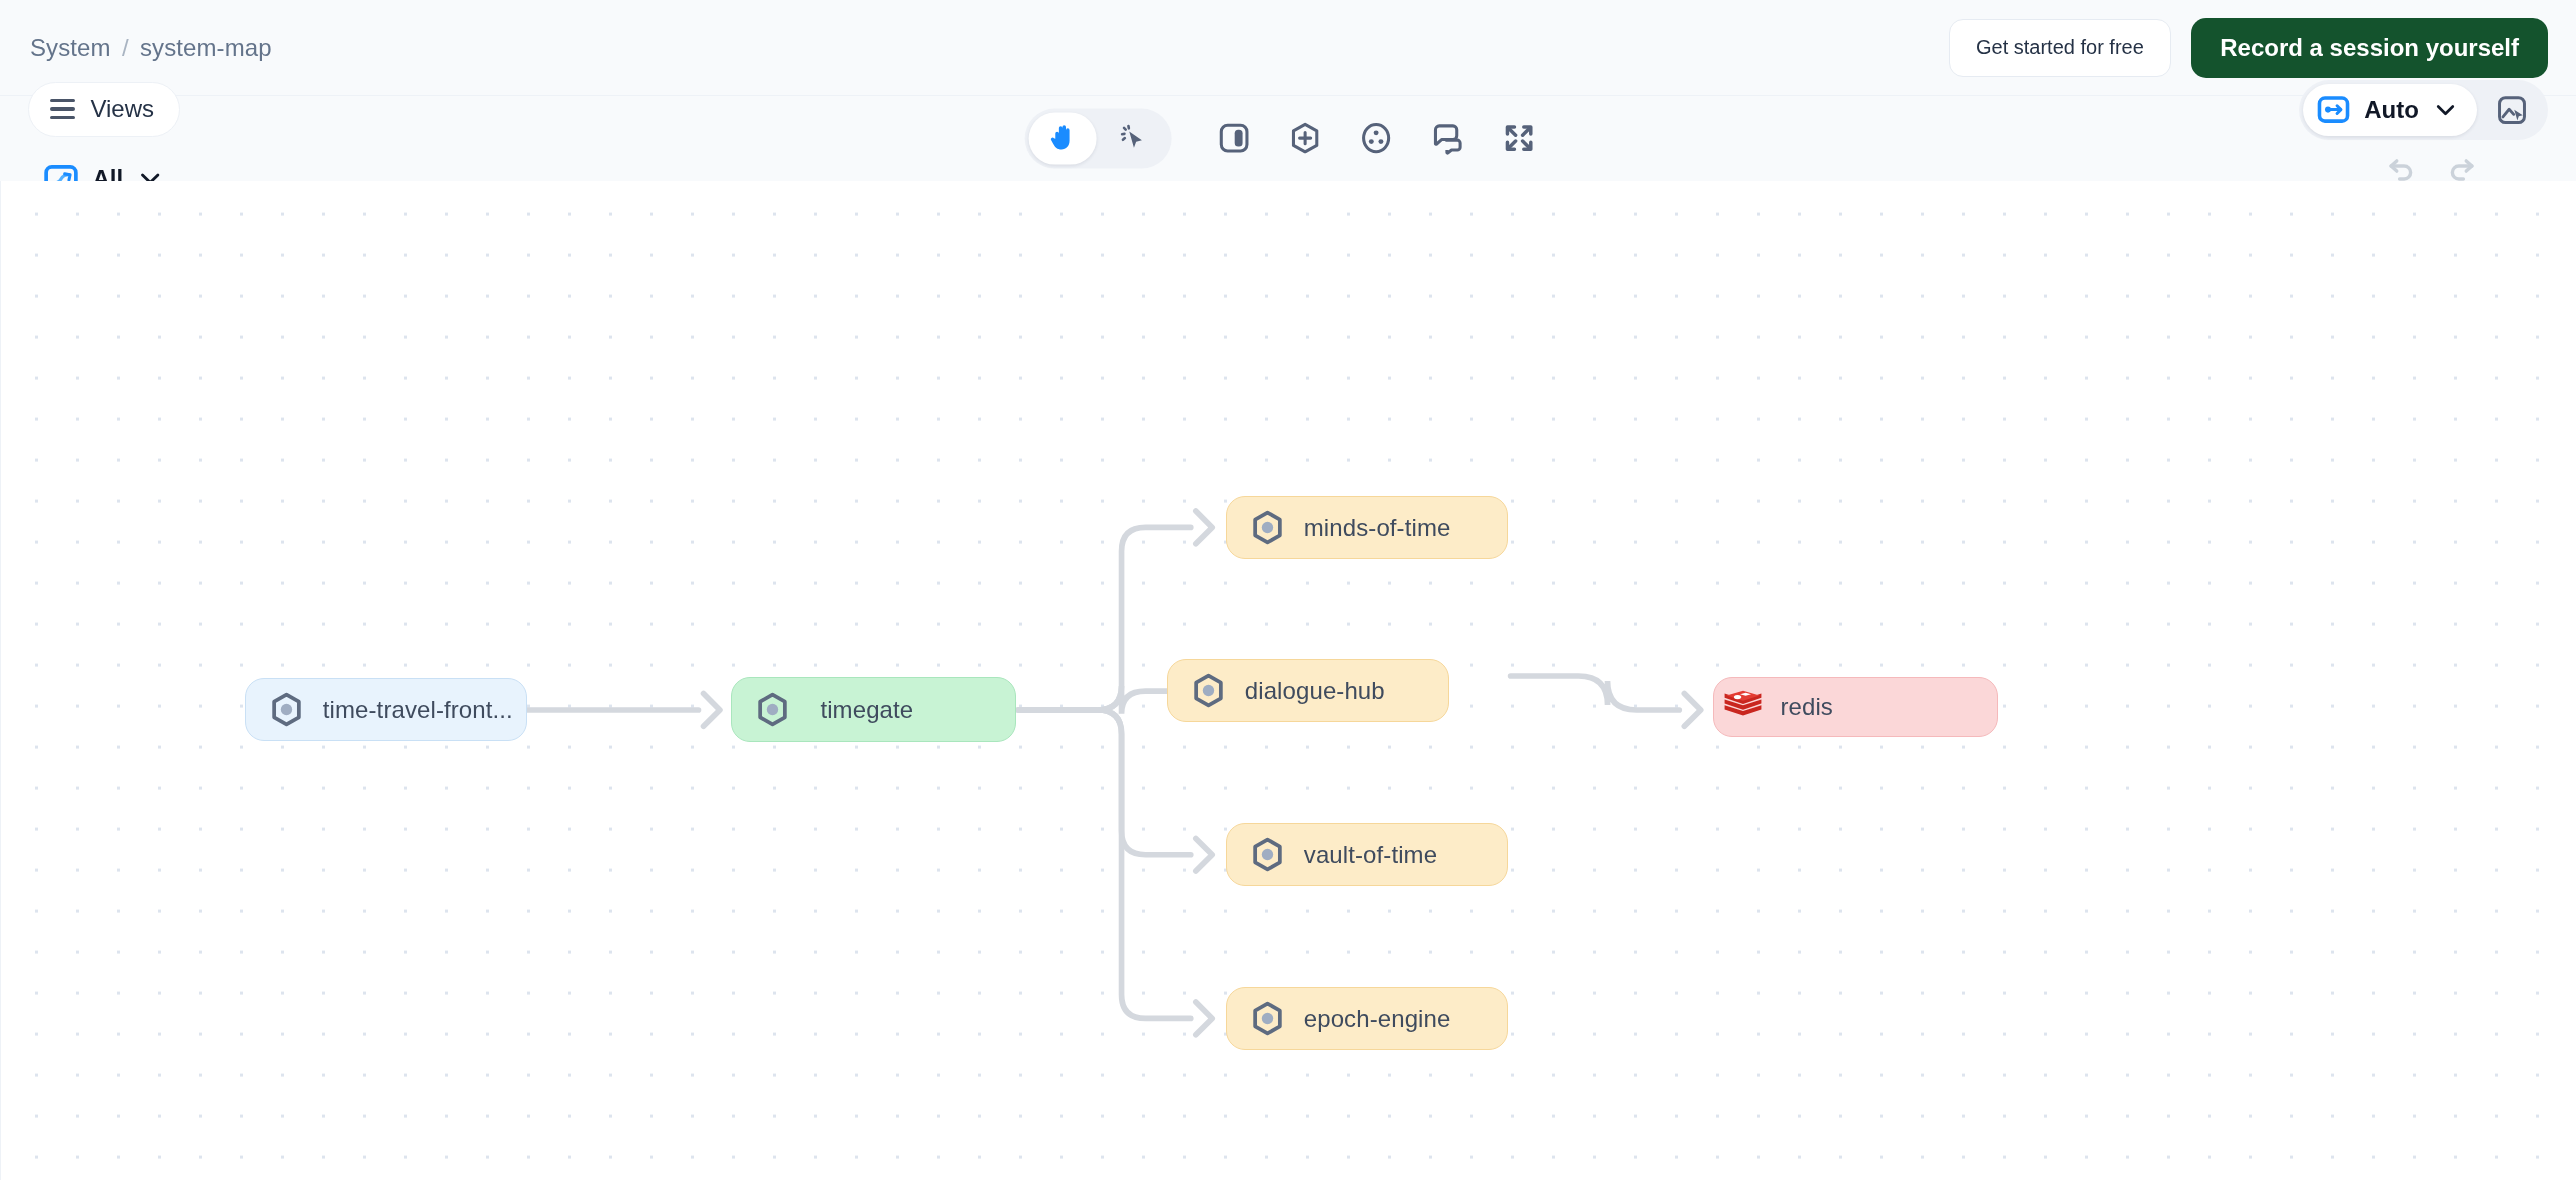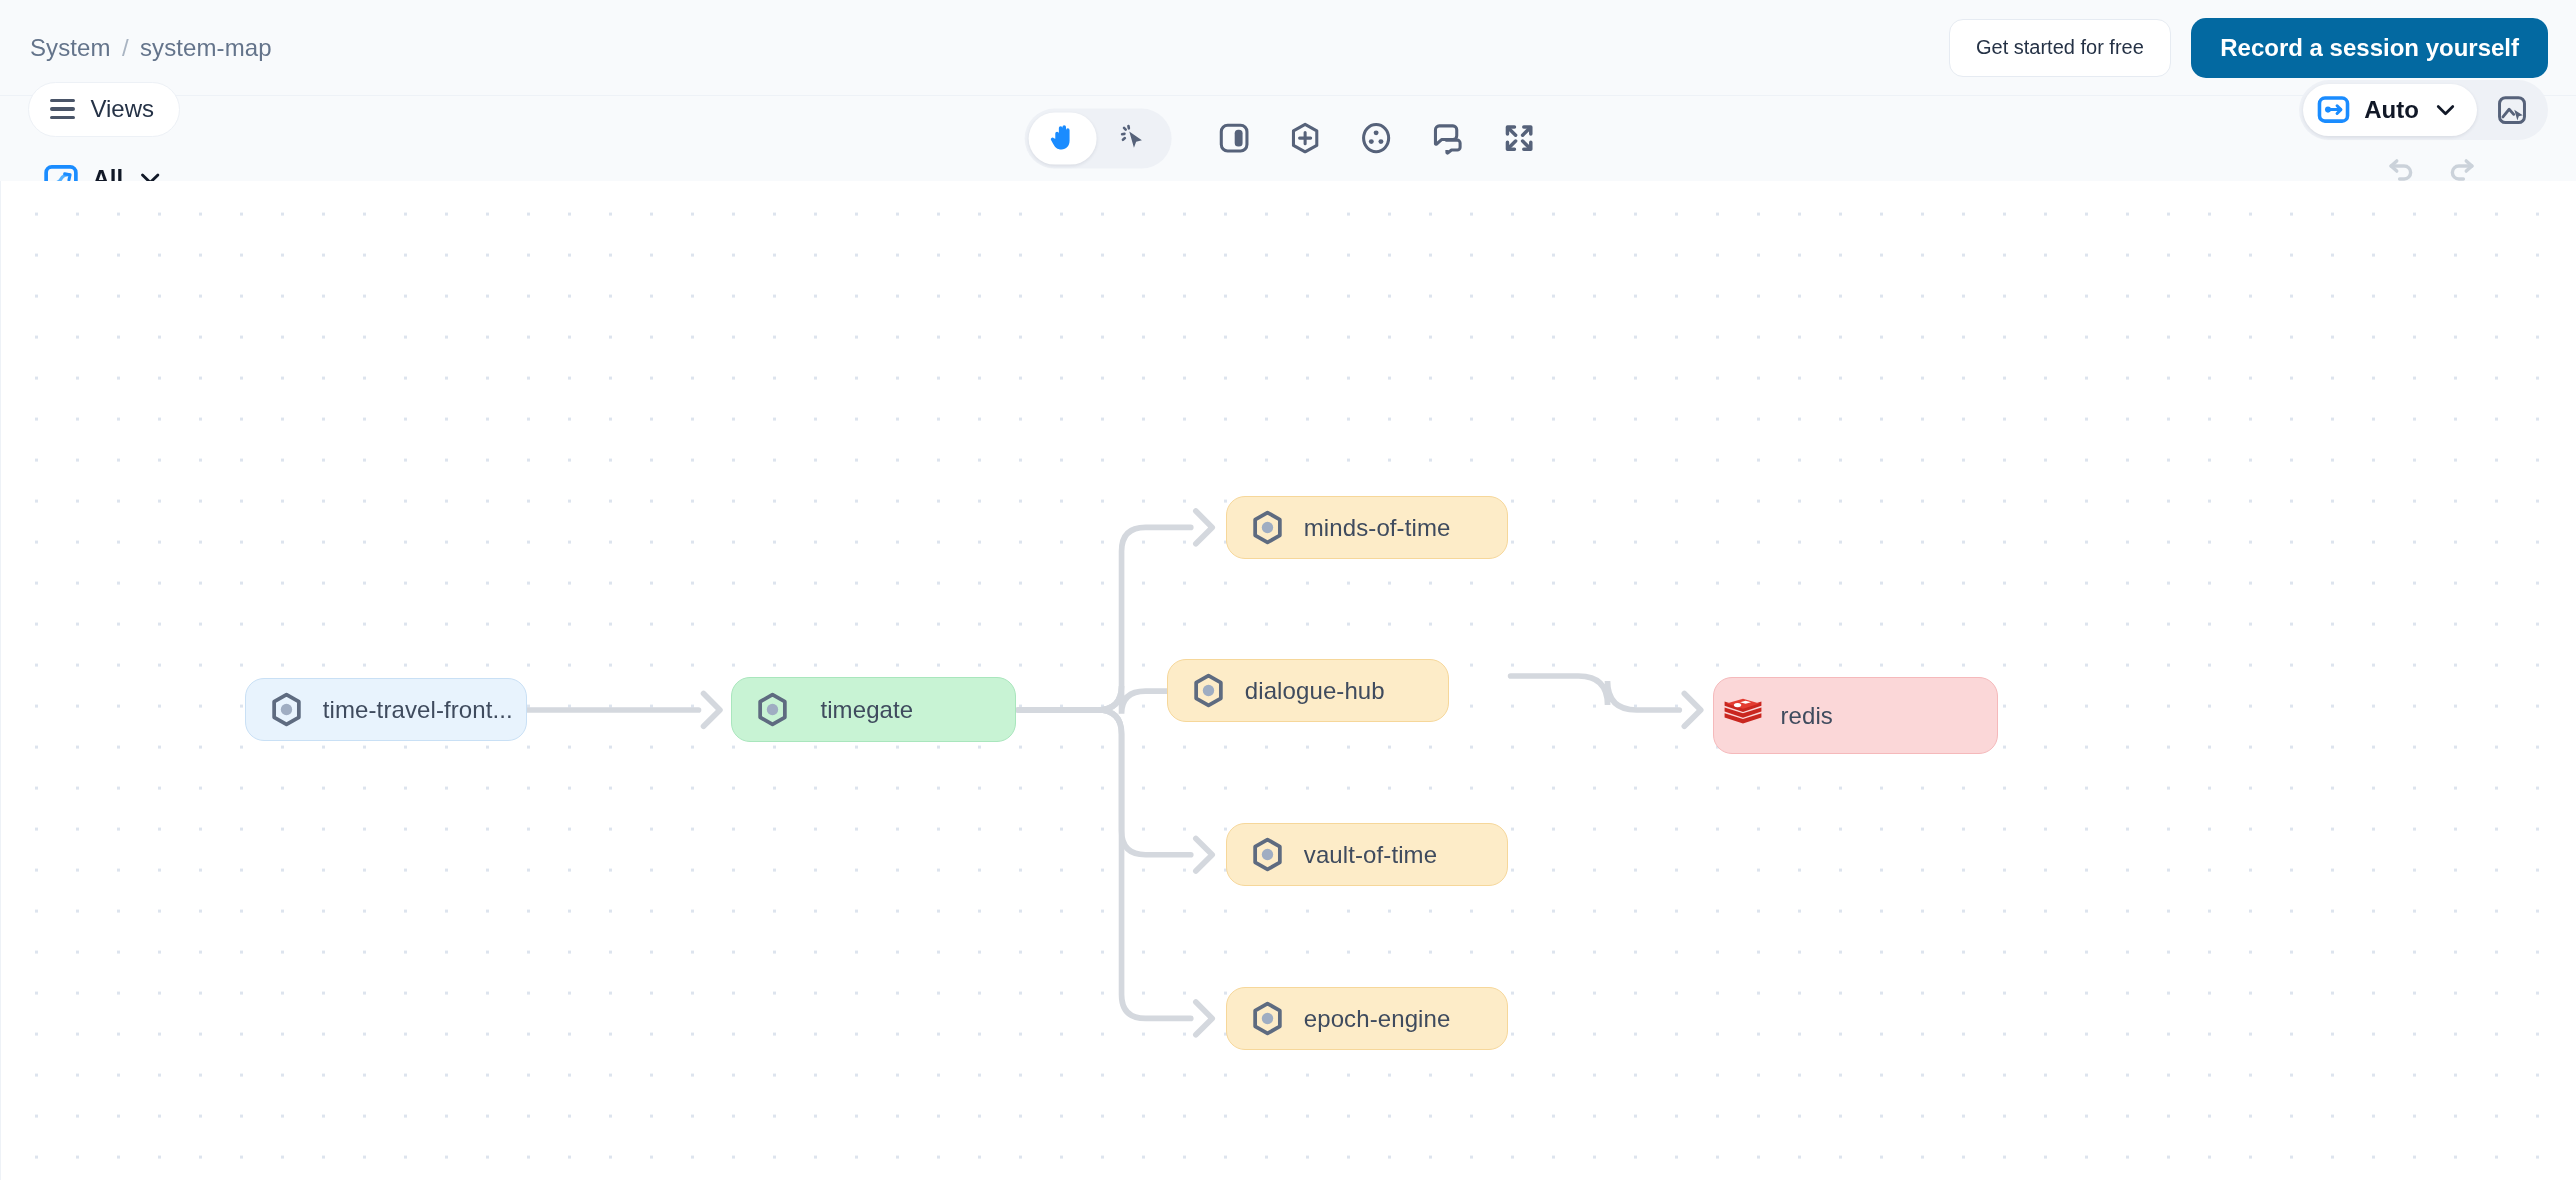--- a/index.html
+++ b/index.html
@@ -37,21 +37,21 @@
     background: #ffffff;
     border: 1.3px solid #e6ebf2;
     border-radius: 14px;
     font-size: 20px; color: #253246;
     display: flex; align-items: center;
     white-space: nowrap; cursor: pointer;
     font-family: "Liberation Sans", sans-serif;
   }
   .btn-primary {
     height: 60px; padding: 2px 29px;
-    background: #0369a1;
+    background: #14532d;
     border: none; border-radius: 15px;
     font-size: 24px; color: #ffffff; font-weight: bold;
     display: flex; align-items: center;
     white-space: nowrap; cursor: pointer;
     font-family: "Liberation Sans", sans-serif;
   }
 
   
   .toolbar {
     position: absolute; left: 0; top: 96px;
@@ -372,21 +372,21 @@
   </div>
 
   <div class="node n-orange" style="left:1225px; top:806px; width:282px; height:63px;">
     <svg class="hexicon" viewBox="0 0 24 24">
       <path d="M12 2.8 L19.6 7.2 v9.6 L12 21.2 L4.4 16.8 V7.2 Z" fill="none" stroke="#5e6b80" stroke-width="2.3" stroke-linejoin="round"></path>
       <circle cx="12" cy="12" r="3.5" fill="#9fadc2"></circle>
     </svg>
     <span class="node-label">epoch-engine</span>
   </div>
 
-  <div class="node n-red" style="left:1712px; top:496px; width:285px; height:77px;padding-left:8px;">
+  <div class="node n-red" style="left:1712px; top:496px; width:285px; height:60px;padding-left:8px;">
     <svg class="redisicon" viewBox="0 0 26 24">
       <path d="M13 14.2 L24.4 10.6 v2.6 L13 17 L1.6 13.2 v-2.6 Z" fill="#c9261f"></path>
       <path d="M13 10.6 L24.4 7 v2.6 L13 13.4 L1.6 9.6 V7 Z" fill="#c9261f"></path>
       <path d="M13 7 L24.4 3.4 v2.6 L13 9.8 L1.6 6 V3.4 Z" fill="#c9261f"></path>
       <path d="M13 1.6 L23.2 4.6 L13 7.8 L2.8 4.6 Z" fill="#e33c32"></path>
       <path d="M9.6 4.3 a2.3 1.3 0 1 0 .04 0 z" fill="#ffffff"></path>
       <path d="M14.6 2.9 l3.4 .95 -3.4 .95 -3.4-.95 z" fill="#ffffff"></path>
     </svg>
     <span class="node-label">redis</span>
   </div>

